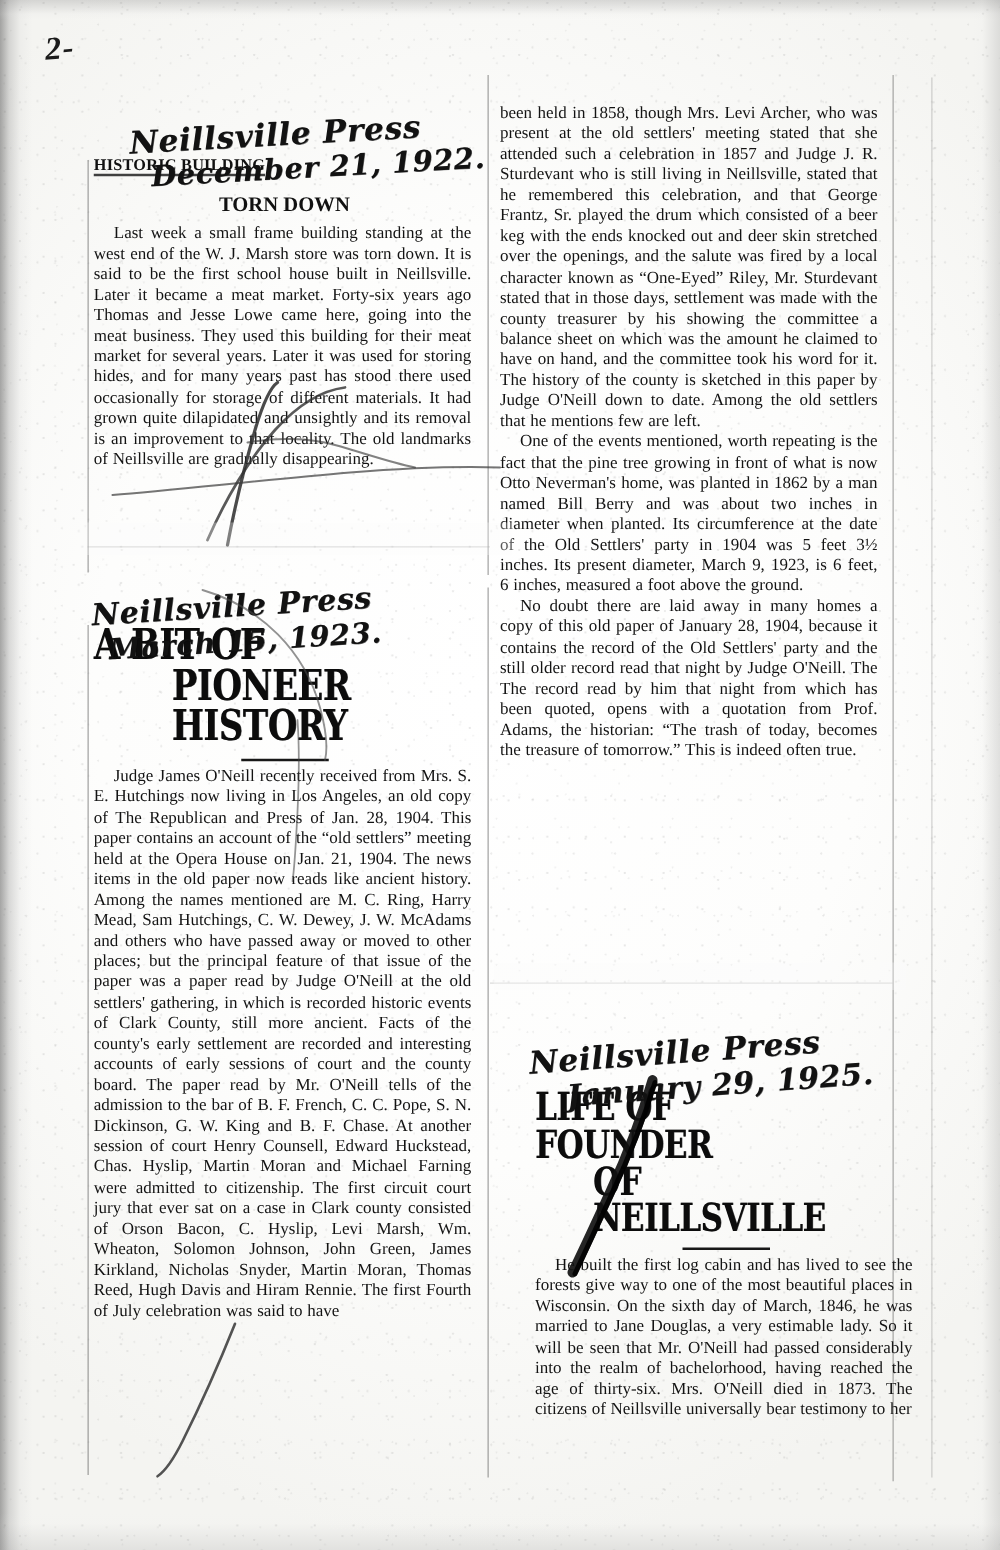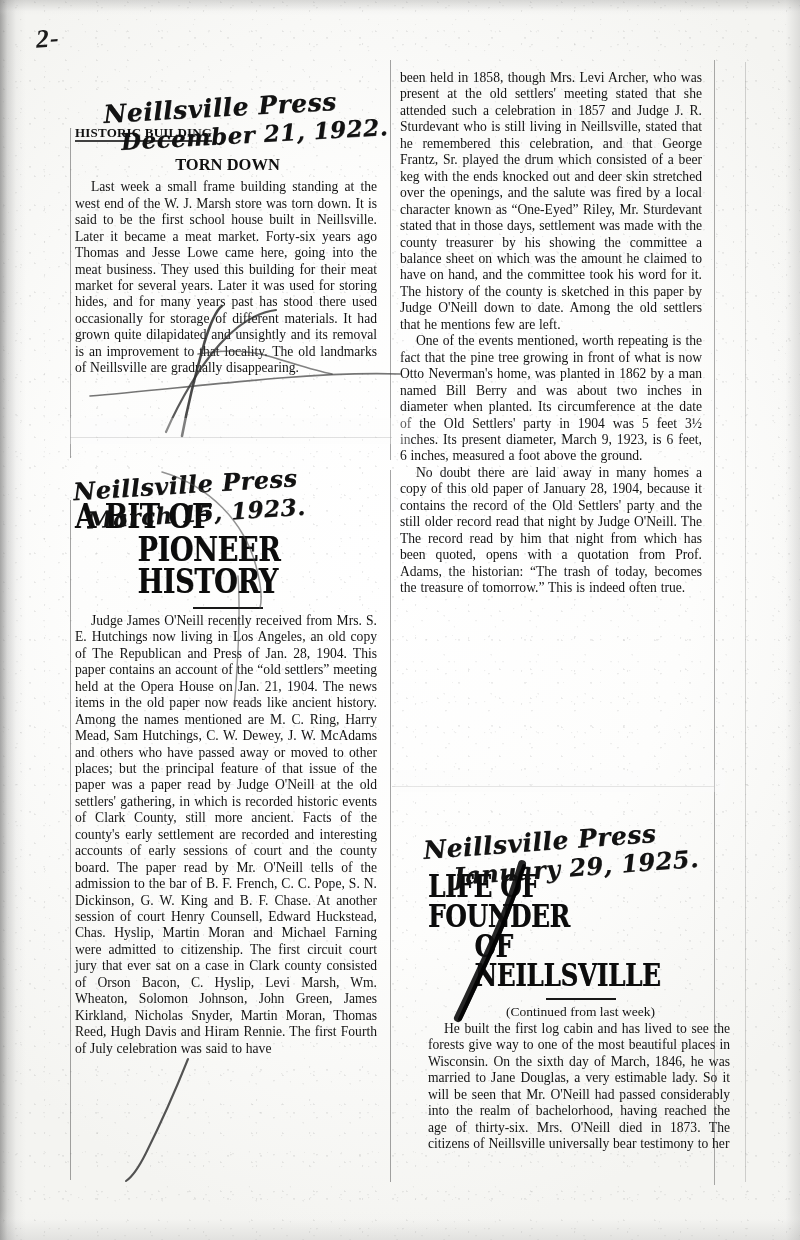--- a/index.html
+++ b/index.html
@@ -244,38 +244,37 @@
 
       <div class="body" style="margin-top:4px; width:302px;">
         <p>Judge James O'Neill recently received from Mrs. S. E. Hutchings now living in Los Angeles, an old copy of The Republican and Press of Jan. 28, 1904. This paper contains an account of the “old settlers” meeting held at the Opera House on Jan. 21, 1904. The news items in the old paper now reads like ancient history. Among the names mentioned are M. C. Ring, Harry Mead, Sam Hutchings, C. W. Dewey, J. W. McAdams and others who have passed away or moved to other places; but the principal feature of that issue of the paper was a paper read by Judge O'Neill at the old settlers' gathering, in which is recorded historic events of Clark County, still more ancient. Facts of the county's early settlement are recorded and interesting accounts of early sessions of court and the county board. The paper read by Mr. O'Neill tells of the admission to the bar of B. F. French, C. C. Pope, S. N. Dickinson, G. W. King and B. F. Chase. At another session of court Henry Counsell, Edward Huckstead, Chas. Hyslip, Martin Moran and Michael Farning were admitted to citizenship. The first circuit court jury that ever sat on a case in Clark county consisted of Orson Bacon, C. Hyslip, Levi Marsh, Wm. Wheaton, Solomon Johnson, John Green, James Kirkland, Nicholas Snyder, Martin Moran, Thomas Reed, Hugh Davis and Hiram Rennie. The first Fourth of July celebration was said to have</p>
       </div>
     </div>
 
   </div>
 
   <div class="col col-right">
 
-    <div class="clipping" style="position:absolute; left:0; top:70px; width:305px;">
+    <div class="clipping" style="position:absolute; left:0; top:82px; width:305px;">
       <div class="body" style="width:302px;">
         <p class="noindent">been held in 1858, though Mrs. Levi Archer, who was present at the old settlers' meeting stated that she attended such a celebration in 1857 and Judge J. R. Sturdevant who is still living in Neillsville, stated that he remembered this celebration, and that George Frantz, Sr. played the drum which consisted of a beer keg with the ends knocked out and deer skin stretched over the openings, and the salute was fired by a local character known as “One-Eyed” Riley, Mr. Sturdevant stated that in those days, settlement was made with the county treasurer by his showing the committee a balance sheet on which was the amount he claimed to have on hand, and the committee took his word for it. The history of the county is sketched in this paper by Judge O'Neill down to date. Among the old settlers that he mentions few are left.</p>
         <p>One of the events mentioned, worth repeating is the fact that the pine tree growing in front of what is now Otto Neverman's home, was planted in 1862 by a man named Bill Berry and was about two inches in diameter when planted. Its circumference at the date of the Old Settlers' party in 1904 was 5 feet 3½ inches. Its present diameter, March 9, 1923, is 6 feet, 6 inches, measured a foot above the ground.</p>
         <p>No doubt there are laid away in many homes a copy of this old paper of January 28, 1904, because it contains the record of the Old Settlers' party and the still older record read that night by Judge O'Neill. The The record read by him that night from which has been quoted, opens with a quotation from Prof. Adams, the historian: “The trash of today, becomes the treasure of tomorrow.” This is indeed often true.</p>
       </div>
     </div>
 
     <div class="clipping" style="position:absolute; left:0; top:872px; width:305px;margin-left:28px;">
 
       <div class="bigheadline bigheadline-r">
         <span class="ln1">LIFE OF FOUNDER</span>
         <span class="ln2">OF NEILLSVILLE</span>
       </div>
 
       <div class="hr-short" style="margin-top:7px;"></div>
 
-      <div class="contd">(Continued from last week)</div>
 
       <div class="body" style="width:302px;">
         <p>He built the first log cabin and has lived to see the forests give way to one of the most beautiful places in Wisconsin. On the sixth day of March, 1846, he was married to Jane Douglas, a very estimable lady. So it will be seen that Mr. O'Neill had passed considerably into the realm of bachelorhood, having reached the age of thirty-six. Mrs. O'Neill died in 1873. The citizens of Neillsville universally bear testimony to her</p>
       </div>
     </div>
 
   </div>
 
   <div class="rule-v" style="left:70px;  top:128px; height:330px;"></div>
   <div class="rule-v" style="left:70px;  top:500px; height:680px;"></div>

